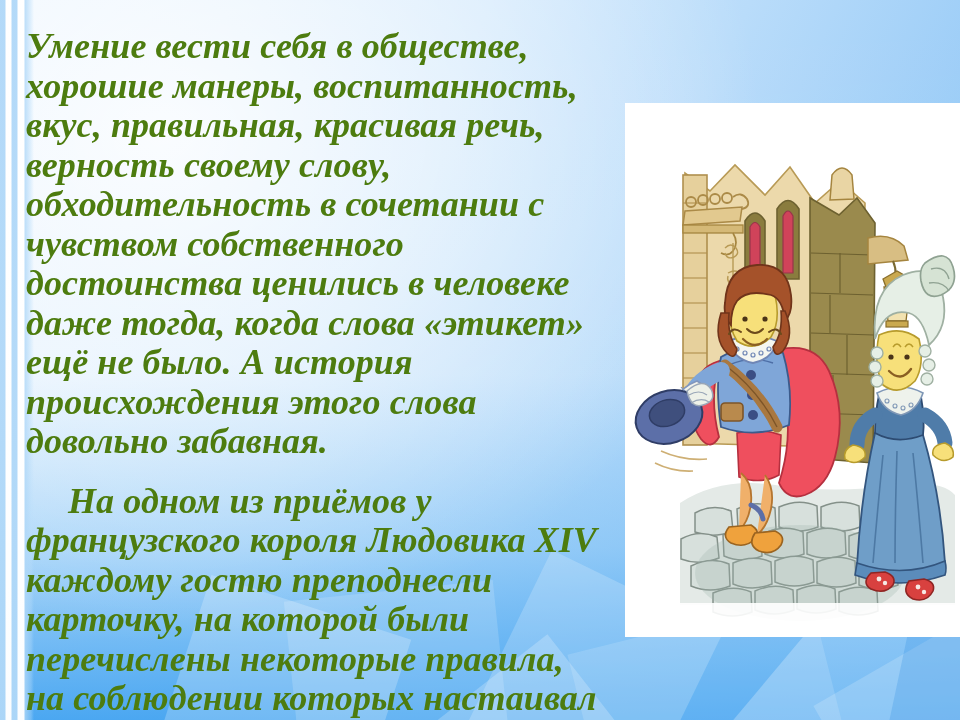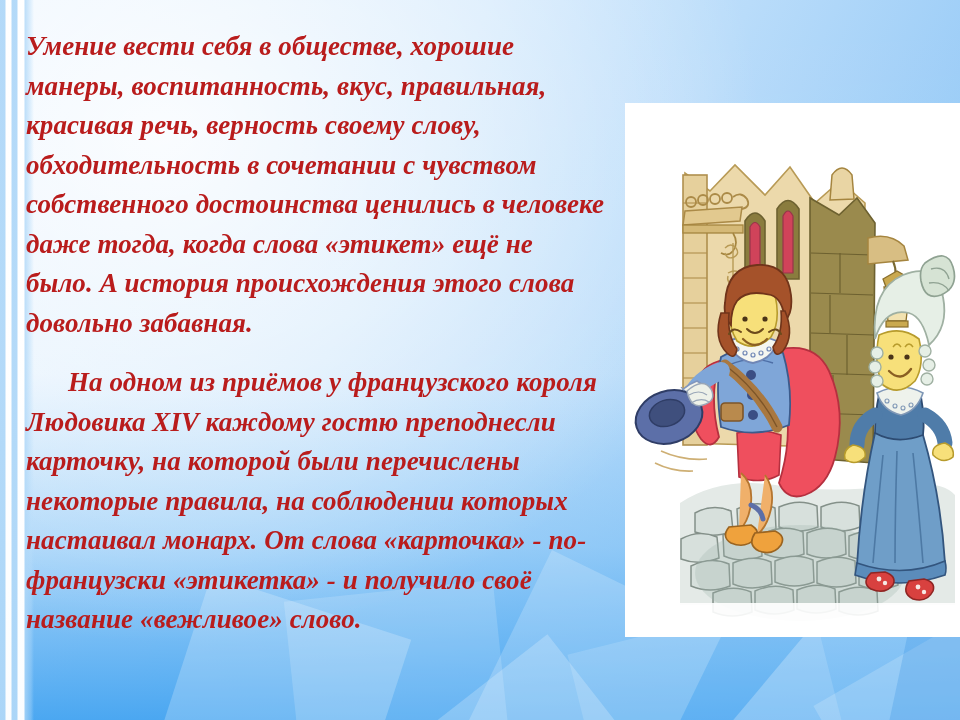--- a/index.html
+++ b/index.html
@@ -96,25 +96,25 @@
   .pane.p8 { left: 430px; top: 655px; width: 160px; height: 220px; transform: rotate(52deg); background: rgba(255,255,255,0.22); }
 
   
   .text-column {
     position: absolute;
     left: 26px;
     top: 27px;
     width: 580px;
   }
   .para {
-    color: #b91c1c;
+    color: #4d7c0f;
     font-family: "Liberation Serif", "DejaVu Serif", serif;
     font-weight: bold;
     font-style: italic;
-    font-size: 27px;
+    font-size: 36px;
     line-height: 39.5px;
     letter-spacing: 0.1px;
     text-align: left;
     margin: 0;
     white-space: pre-line;
   }
   .para.second {
     margin-top: 20px;
     text-indent: 42px;
   }

